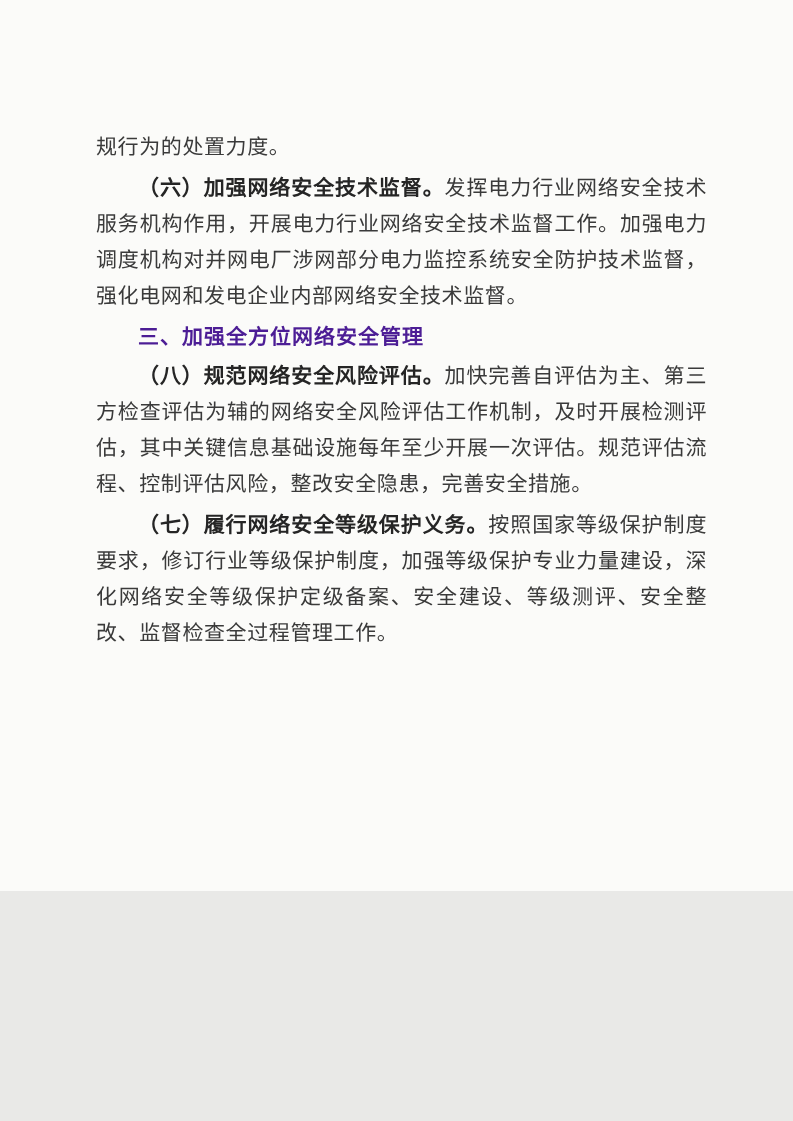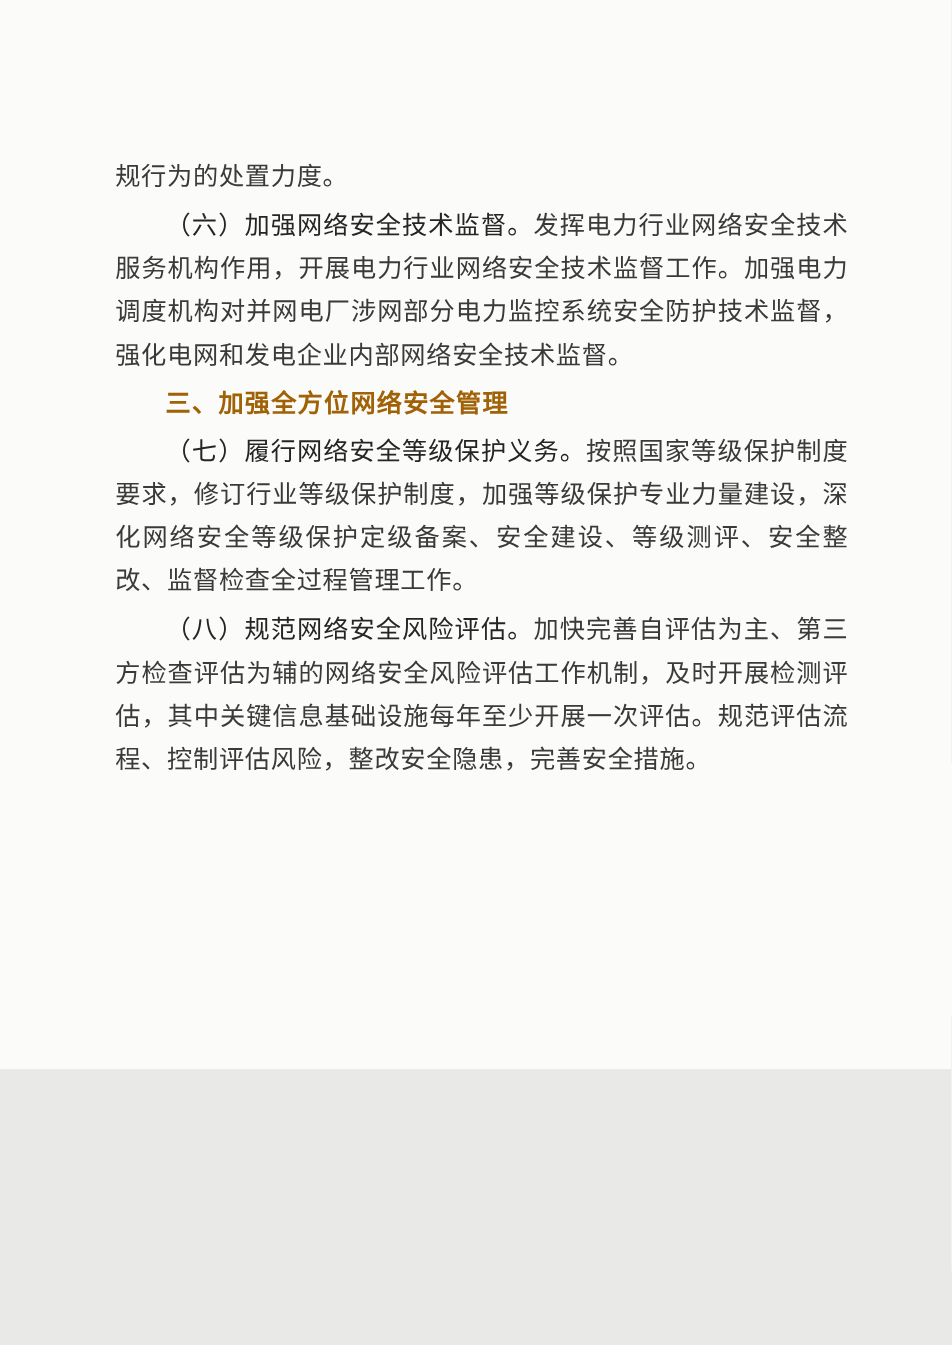--- a/index.html
+++ b/index.html
@@ -29,29 +29,29 @@
     letter-spacing: 0.6px;
   }
   .para {
     margin: 0 0 5px 0;
     text-indent: 2em;
   }
   .para.continuation {
     text-indent: 0;
   }
   .para .lead {
-    font-weight: normal;
+    font-weight: bold;
     color: #252525;
   }
   .section-heading {
     font-family: "Liberation Sans", "DejaVu Sans", sans-serif;
     font-weight: bold;
     font-size: 21px;
     line-height: 36px;
-    color: #a16207;
+    color: #4c1d95;
     text-indent: 2em;
     margin: 0 0 3px 0;
     letter-spacing: 1px;
   }
   .page-number {
     position: absolute;
     top: 999px;
     right: 130px;
     font-size: 19px;
     line-height: 28px;
@@ -66,22 +66,22 @@
 
 <div class="page">
   <div class="content">
 
     <p class="para continuation"><span>规行为的处置力度。</span></p>
 
     <p class="para"><span class="lead">（六）加强网络安全技术监督。</span><span>发挥电力行业网络安全技术服务机构作用，开展电力行业网络安全技术监督工作。加强电力调度机构对并网电厂涉网部分电力监控系统安全防护技术监督，强化电网和发电企业内部网络安全技术监督。</span></p>
 
     <h2 class="section-heading">三、加强全方位网络安全管理</h2>
 
+    <p class="para"><span class="lead">（八）规范网络安全风险评估。</span><span>加快完善自评估为主、第三方检查评估为辅的网络安全风险评估工作机制，及时开展检测评估，其中关键信息基础设施每年至少开展一次评估。规范评估流程、控制评估风险，整改安全隐患，完善安全措施。</span></p>
+
     <p class="para"><span class="lead">（七）履行网络安全等级保护义务。</span><span>按照国家等级保护制度要求，修订行业等级保护制度，加强等级保护专业力量建设，深化网络安全等级保护定级备案、安全建设、等级测评、安全整改、监督检查全过程管理工作。</span></p>
-
-    <p class="para"><span class="lead">（八）规范网络安全风险评估。</span><span>加快完善自评估为主、第三方检查评估为辅的网络安全风险评估工作机制，及时开展检测评估，其中关键信息基础设施每年至少开展一次评估。规范评估流程、控制评估风险，整改安全隐患，完善安全措施。</span></p>
 
 
 
   </div>
 
   <div class="page-number">— 3 —</div>
 </div>
 
 </body></html>

